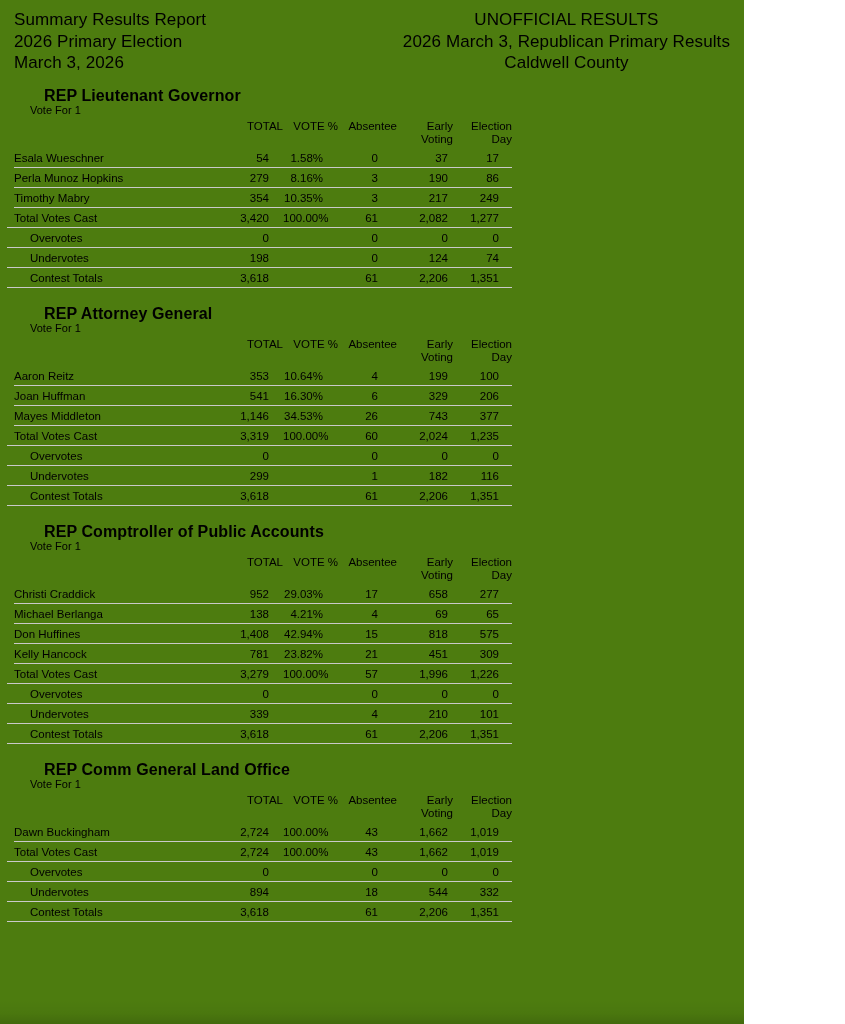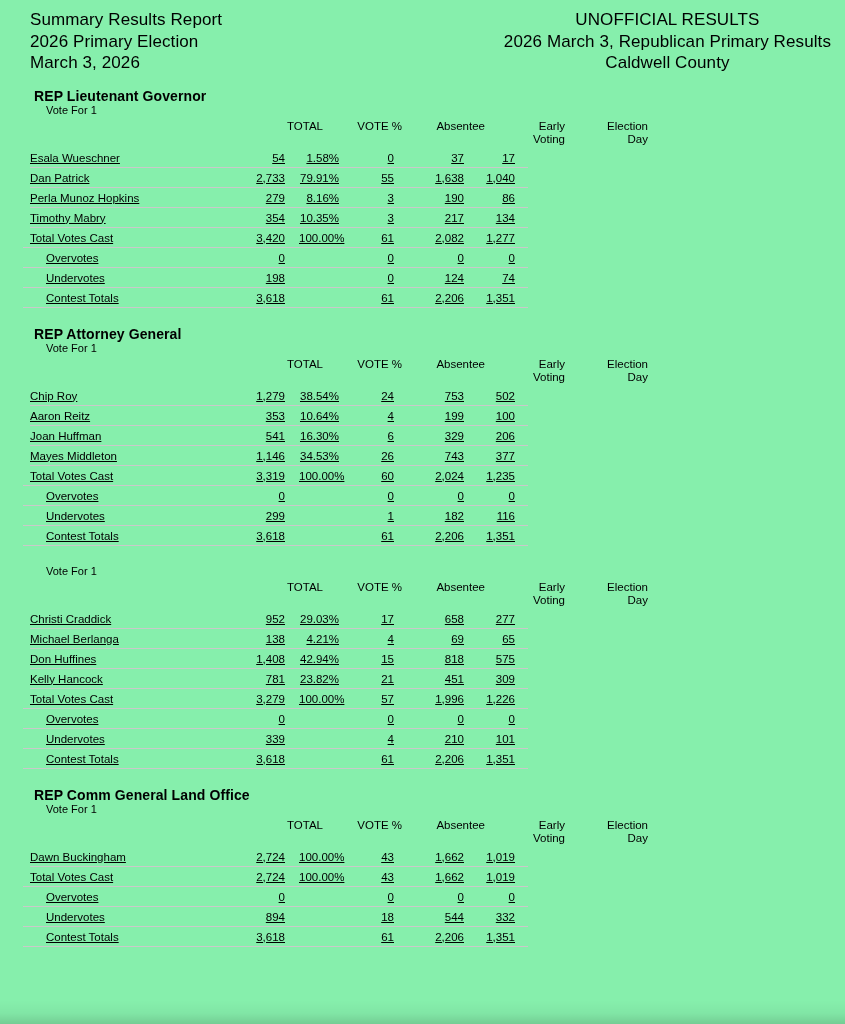--- a/index.html
+++ b/index.html
@@ -1,32 +1,32 @@
 <!DOCTYPE html>
 <html><head>
 <meta charset="utf-8">
 <style>
   * { margin:0; padding:0; box-sizing:border-box; }
   html, body { background:#ffffff; }
   body { font-family:"Liberation Sans","DejaVu Sans",sans-serif; color:#000; -webkit-font-smoothing:antialiased; }
-  .page { position:relative; width:845px; height:1024px; background:#86efac; overflow:hidden; padding:9px 14px 0 30px; }
+  .page { position:relative; width:744px; height:1024px; background:#4d7c0f; overflow:hidden; padding:9px 14px 0 14px; }
 
   .page-header { display:flex; justify-content:space-between; font-size:17px; line-height:21.5px; letter-spacing:0.1px; }
   .header-right { text-align:center; }
 
   #contests { margin-top:15px; }
   .contest { margin-bottom:19px; }
-  .contest-title { font-size:14px; font-weight:bold; margin-left:4px; line-height:14px; letter-spacing:0.1px; }
+  .contest-title { font-size:16px; font-weight:bold; margin-left:30px; line-height:14px; letter-spacing:0.1px; }
   .vote-for { font-size:11px; line-height:12px; margin:1px 0 4px 16px; }
 
   .tbl { width:498px; font-size:11.5px; }
   .hdr-row, .row { display:grid; grid-template-columns:226px 43px 55px 59px 56px 59px; }
-  .hdr-row { align-items:start; margin-bottom:2px;gap:24px; }
+  .hdr-row { align-items:start; margin-bottom:2px; }
   .hdr-row .h { text-align:right; line-height:13px; }
-  .row { height:20px; align-items:center; position:relative;text-decoration:underline; }
+  .row { height:20px; align-items:center; position:relative; }
   .row::after { content:""; position:absolute; left:0; right:0; bottom:0; height:1px; background:#c9c9c9; }
   .row.total::after, .row.sub::after { left:-7px; }
   .row.sub .name { padding-left:16px; }
   .c.v { text-align:right; white-space:pre; }
   .v.v1 { padding-right:14px; }
   .v.v2 { padding-right:15px; }
   .v.v3 { padding-right:19px; }
   .v.v4 { padding-right:5px; }
   .v.v5 { padding-right:13px; }
 
@@ -78,42 +78,34 @@
           </div>
           <div class="row candidate">
             <div class="c name">Esala Wueschner</div>
             <div class="c v v1">54</div>
             <div class="c v v2">1.58%</div>
             <div class="c v v3">0</div>
             <div class="c v v4">37</div>
             <div class="c v v5">17</div>
           </div>
           <div class="row candidate">
-            <div class="c name">Dan Patrick</div>
-            <div class="c v v1">2,733</div>
-            <div class="c v v2">79.91%</div>
-            <div class="c v v3">55</div>
-            <div class="c v v4">1,638</div>
-            <div class="c v v5">1,040</div>
-          </div>
-          <div class="row candidate">
             <div class="c name">Perla Munoz Hopkins</div>
             <div class="c v v1">279</div>
             <div class="c v v2">8.16%</div>
             <div class="c v v3">3</div>
             <div class="c v v4">190</div>
             <div class="c v v5">86</div>
           </div>
           <div class="row candidate">
             <div class="c name">Timothy Mabry</div>
             <div class="c v v1">354</div>
             <div class="c v v2">10.35%</div>
             <div class="c v v3">3</div>
             <div class="c v v4">217</div>
-            <div class="c v v5">134</div>
+            <div class="c v v5">249</div>
           </div>
           <div class="row total">
             <div class="c name">Total Votes Cast</div>
             <div class="c v v1">3,420</div>
             <div class="c v v2">100.00%</div>
             <div class="c v v3">61</div>
             <div class="c v v4">2,082</div>
             <div class="c v v5">1,277</div>
           </div>
           <div class="row sub">
@@ -160,28 +152,20 @@
             <div class="c h v4">
               <div>Early</div>
               <div>Voting</div>
             </div>
             <div class="c h v5">
               <div>Election</div>
               <div>Day</div>
             </div>
           </div>
           <div class="row candidate">
-            <div class="c name">Chip Roy</div>
-            <div class="c v v1">1,279</div>
-            <div class="c v v2">38.54%</div>
-            <div class="c v v3">24</div>
-            <div class="c v v4">753</div>
-            <div class="c v v5">502</div>
-          </div>
-          <div class="row candidate">
             <div class="c name">Aaron Reitz</div>
             <div class="c v v1">353</div>
             <div class="c v v2">10.64%</div>
             <div class="c v v3">4</div>
             <div class="c v v4">199</div>
             <div class="c v v5">100</div>
           </div>
           <div class="row candidate">
             <div class="c name">Joan Huffman</div>
             <div class="c v v1">541</div>
@@ -226,20 +210,21 @@
             <div class="c name">Contest Totals</div>
             <div class="c v v1">3,618</div>
             <div class="c v v2"></div>
             <div class="c v v3">61</div>
             <div class="c v v4">2,206</div>
             <div class="c v v5">1,351</div>
           </div>
         </div>
       </section>
       <section class="contest">
+        <div class="contest-title">REP Comptroller of Public Accounts</div>
         <div class="vote-for">Vote For 1</div>
         <div class="tbl">
           <div class="hdr-row">
             <div class="c name"></div>
             <div class="c h v1">
               <div>TOTAL</div>
             </div>
             <div class="c h v2">
               <div>VOTE %</div>
             </div>

